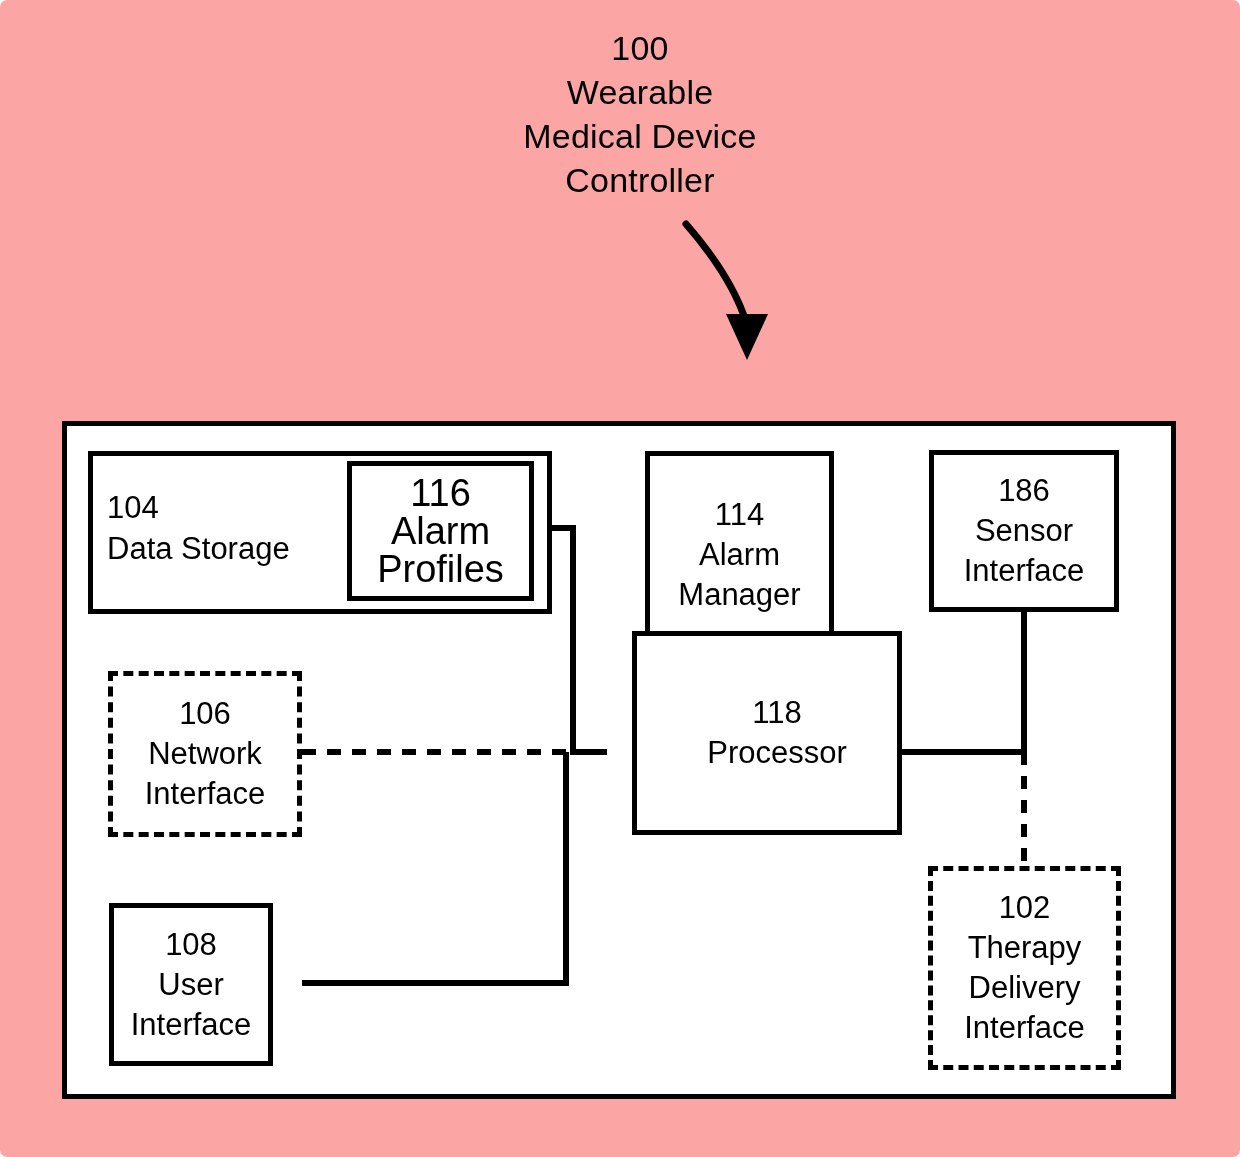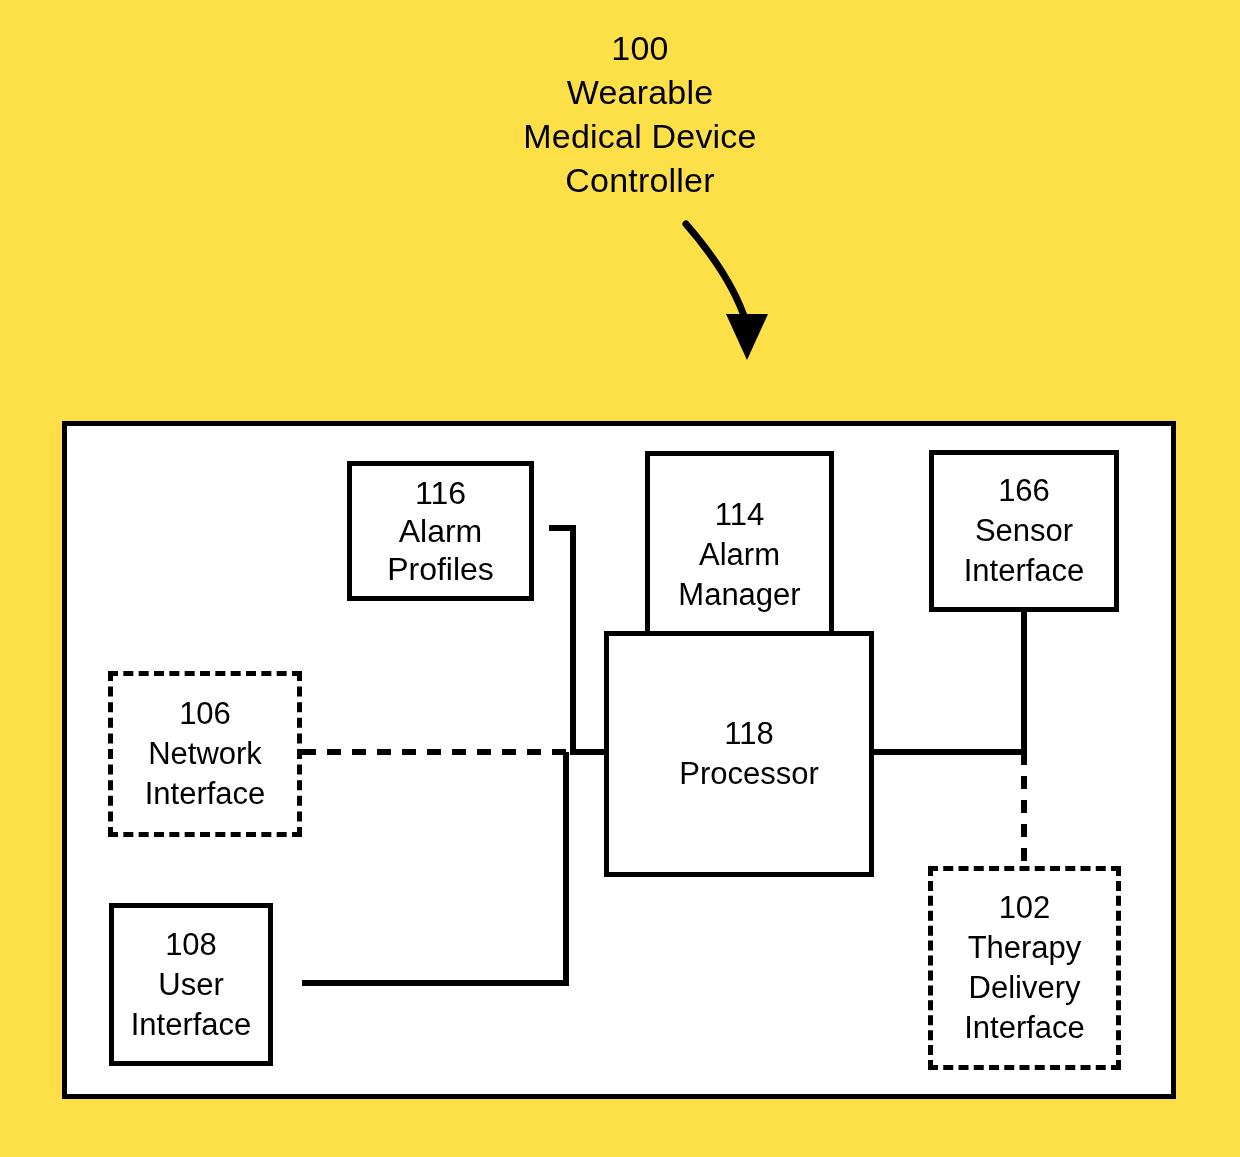--- a/index.html
+++ b/index.html
@@ -9,22 +9,23 @@
     background: #ffffff;
   }
   body {
     font-family: "Liberation Sans", sans-serif;
     color: #000000;
   }
   #figure {
     position: relative;
     width: 1240px;
     height: 1157px;
-    background: #fde047;
+    background: #fca5a5;
     overflow: hidden;
+    border-radius: 7px;
   }
 
   
   #title-block {
     position: absolute;
     left: 430px;
     top: 26px;
     width: 420px;
     text-align: center;
     font-size: 34px;
@@ -91,21 +92,21 @@
     text-align: left;
     line-height: 41px;
   }
 
   
   #box-alarm-profiles {
     left: 347px;
     top: 461px;
     width: 187px;
     height: 140px;
-    font-size: 32px;
+    font-size: 38px;
     line-height: 38px;
   }
 
   
   #box-network-interface {
     left: 108px;
     top: 671px;
     width: 194px;
     height: 166px;
   }
@@ -121,24 +122,24 @@
   
   #box-alarm-manager {
     left: 645px;
     top: 451px;
     width: 189px;
     height: 207px;
   }
 
   
   #box-processor {
-    left: 604px;
+    left: 632px;
     top: 631px;
     width: 270px;
-    height: 246px;
+    height: 204px;
     padding-left: 20px;
   }
 
   
   #box-battery {
     left: 645px;
     top: 935px;
     width: 190px;
     height: 140px;
   }
@@ -186,20 +187,24 @@
 
     <polyline points="302,983 566,983 566,752" fill="none" stroke="#000000" stroke-width="6"></polyline>
 
     <line x1="871" y1="752" x2="1027" y2="752" stroke="#000000" stroke-width="6"></line>
 
     <line x1="1024" y1="612" x2="1024" y2="755" stroke="#000000" stroke-width="6"></line>
 
     <line x1="1024" y1="752" x2="1024" y2="868" stroke="#000000" stroke-width="6" stroke-dasharray="13 11"></line>
   </svg>
 
+  <div class="box" id="box-data-storage">
+    <span class="label">104
+Data Storage</span>
+  </div>
 
   <div class="box" id="box-alarm-profiles">
     <span class="label">116
 Alarm
 Profiles</span>
   </div>
 
   <div class="box dashed" id="box-network-interface">
     <span class="label">106
 Network
@@ -218,21 +223,21 @@
 Manager</span>
   </div>
 
   <div class="box" id="box-processor">
     <span class="label">118
 Processor</span>
   </div>
 
 
   <div class="box" id="box-sensor-interface">
-    <span class="label">166
+    <span class="label">186
 Sensor
 Interface</span>
   </div>
 
   <div class="box dashed" id="box-therapy-interface">
     <span class="label">102
 Therapy
 Delivery
 Interface</span>
   </div>

